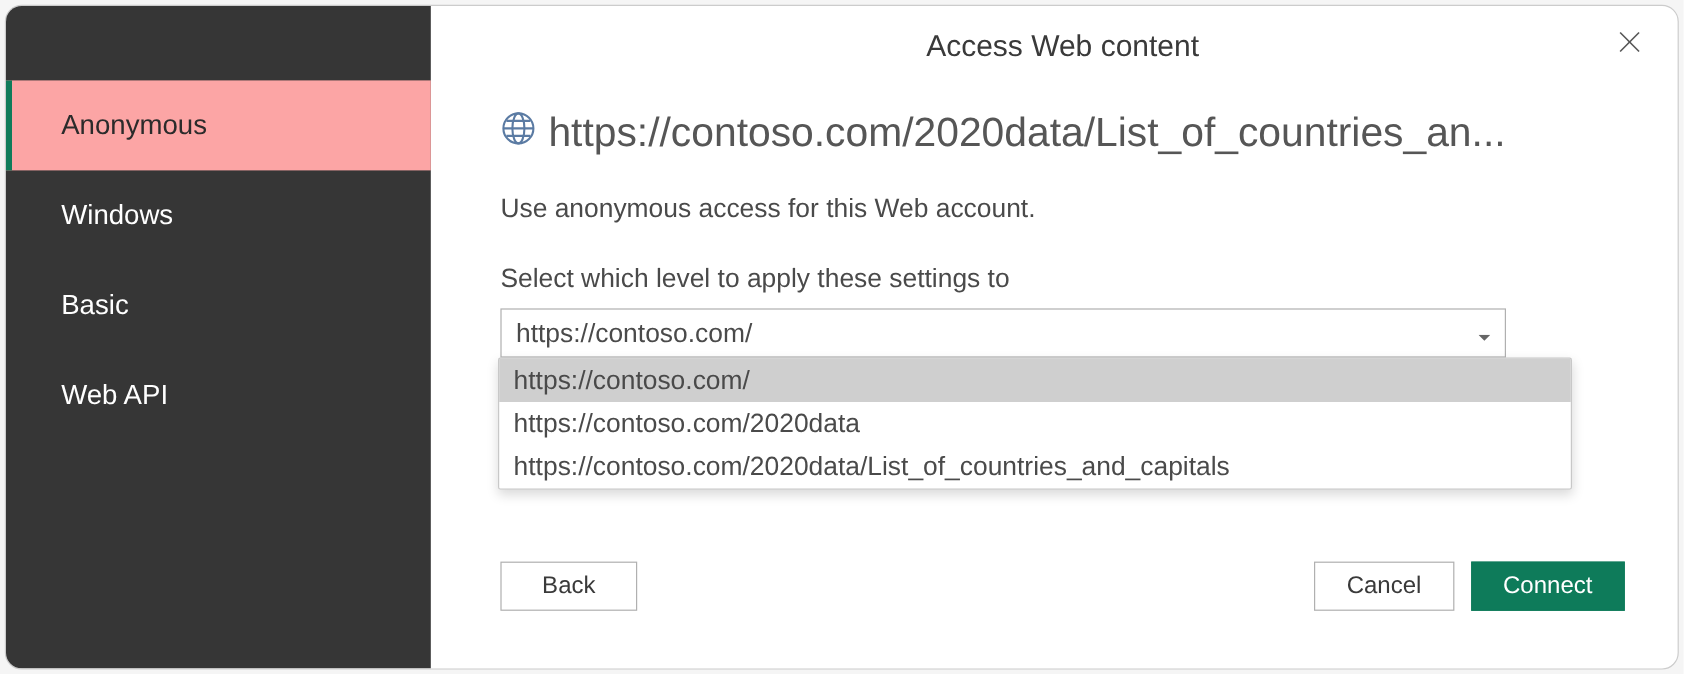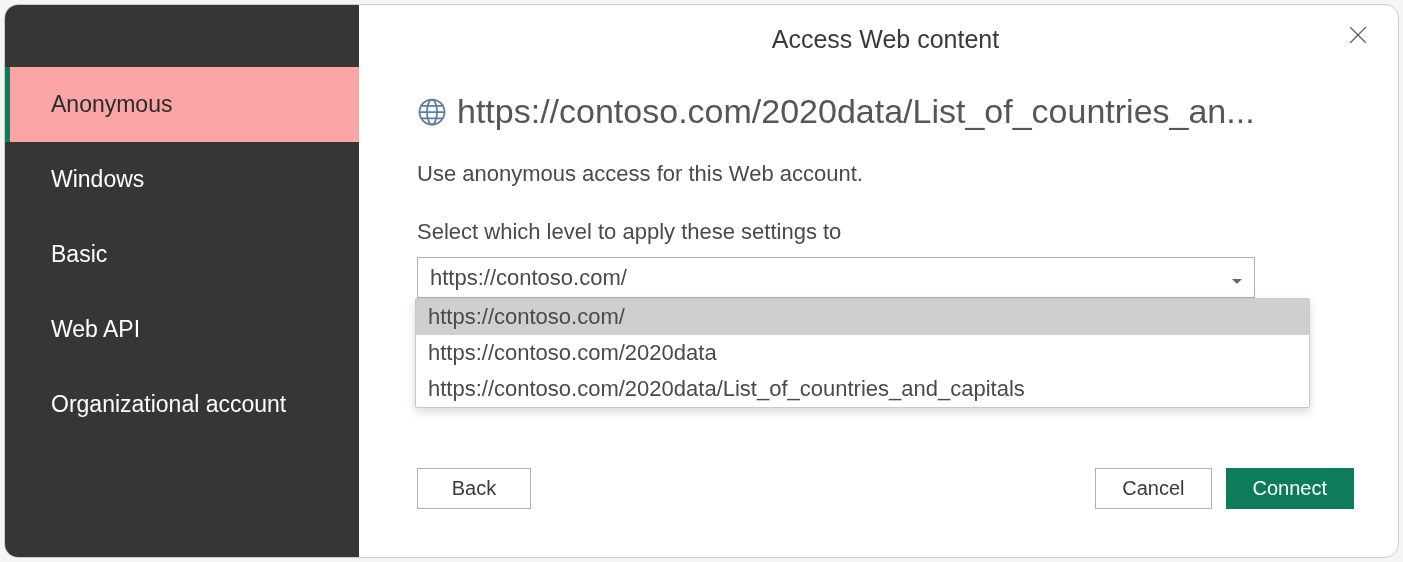--- a/index.html
+++ b/index.html
@@ -80,21 +80,21 @@
     }
     .dialog-title {
       text-align: center;
       font-size: 25px;
       color: #3a3a3a;
       font-weight: 400;
       margin-top: 20px;
     }
     .url-row {
       display: flex;
-      align-items: center;
+      align-items: flex-start;
       margin-top: 38px;
       gap: 10px;
     }
     .globe-icon {
       width: 30px;
       height: 30px;
       flex-shrink: 0;
       color: #5b7ba3;
     }
     .url-text {
@@ -206,23 +206,20 @@
       <span>Anonymous</span>
     </div>
     <div class="sidebar-item">
       <span>Windows</span>
     </div>
     <div class="sidebar-item">
       <span>Basic</span>
     </div>
     <div class="sidebar-item">
       <span>Web API</span>
-    </div>
-    <div class="sidebar-item">
-      <span>Organizational account</span>
     </div>
   </div>
 
   <div class="main">
 
     <div class="close-btn">
       <span>
         <svg viewBox="0 0 16 16" fill="none" stroke="currentColor" stroke-width="1.2">
           <line x1="1" y1="1" x2="15" y2="15"></line>
           <line x1="15" y1="1" x2="1" y2="15"></line>

